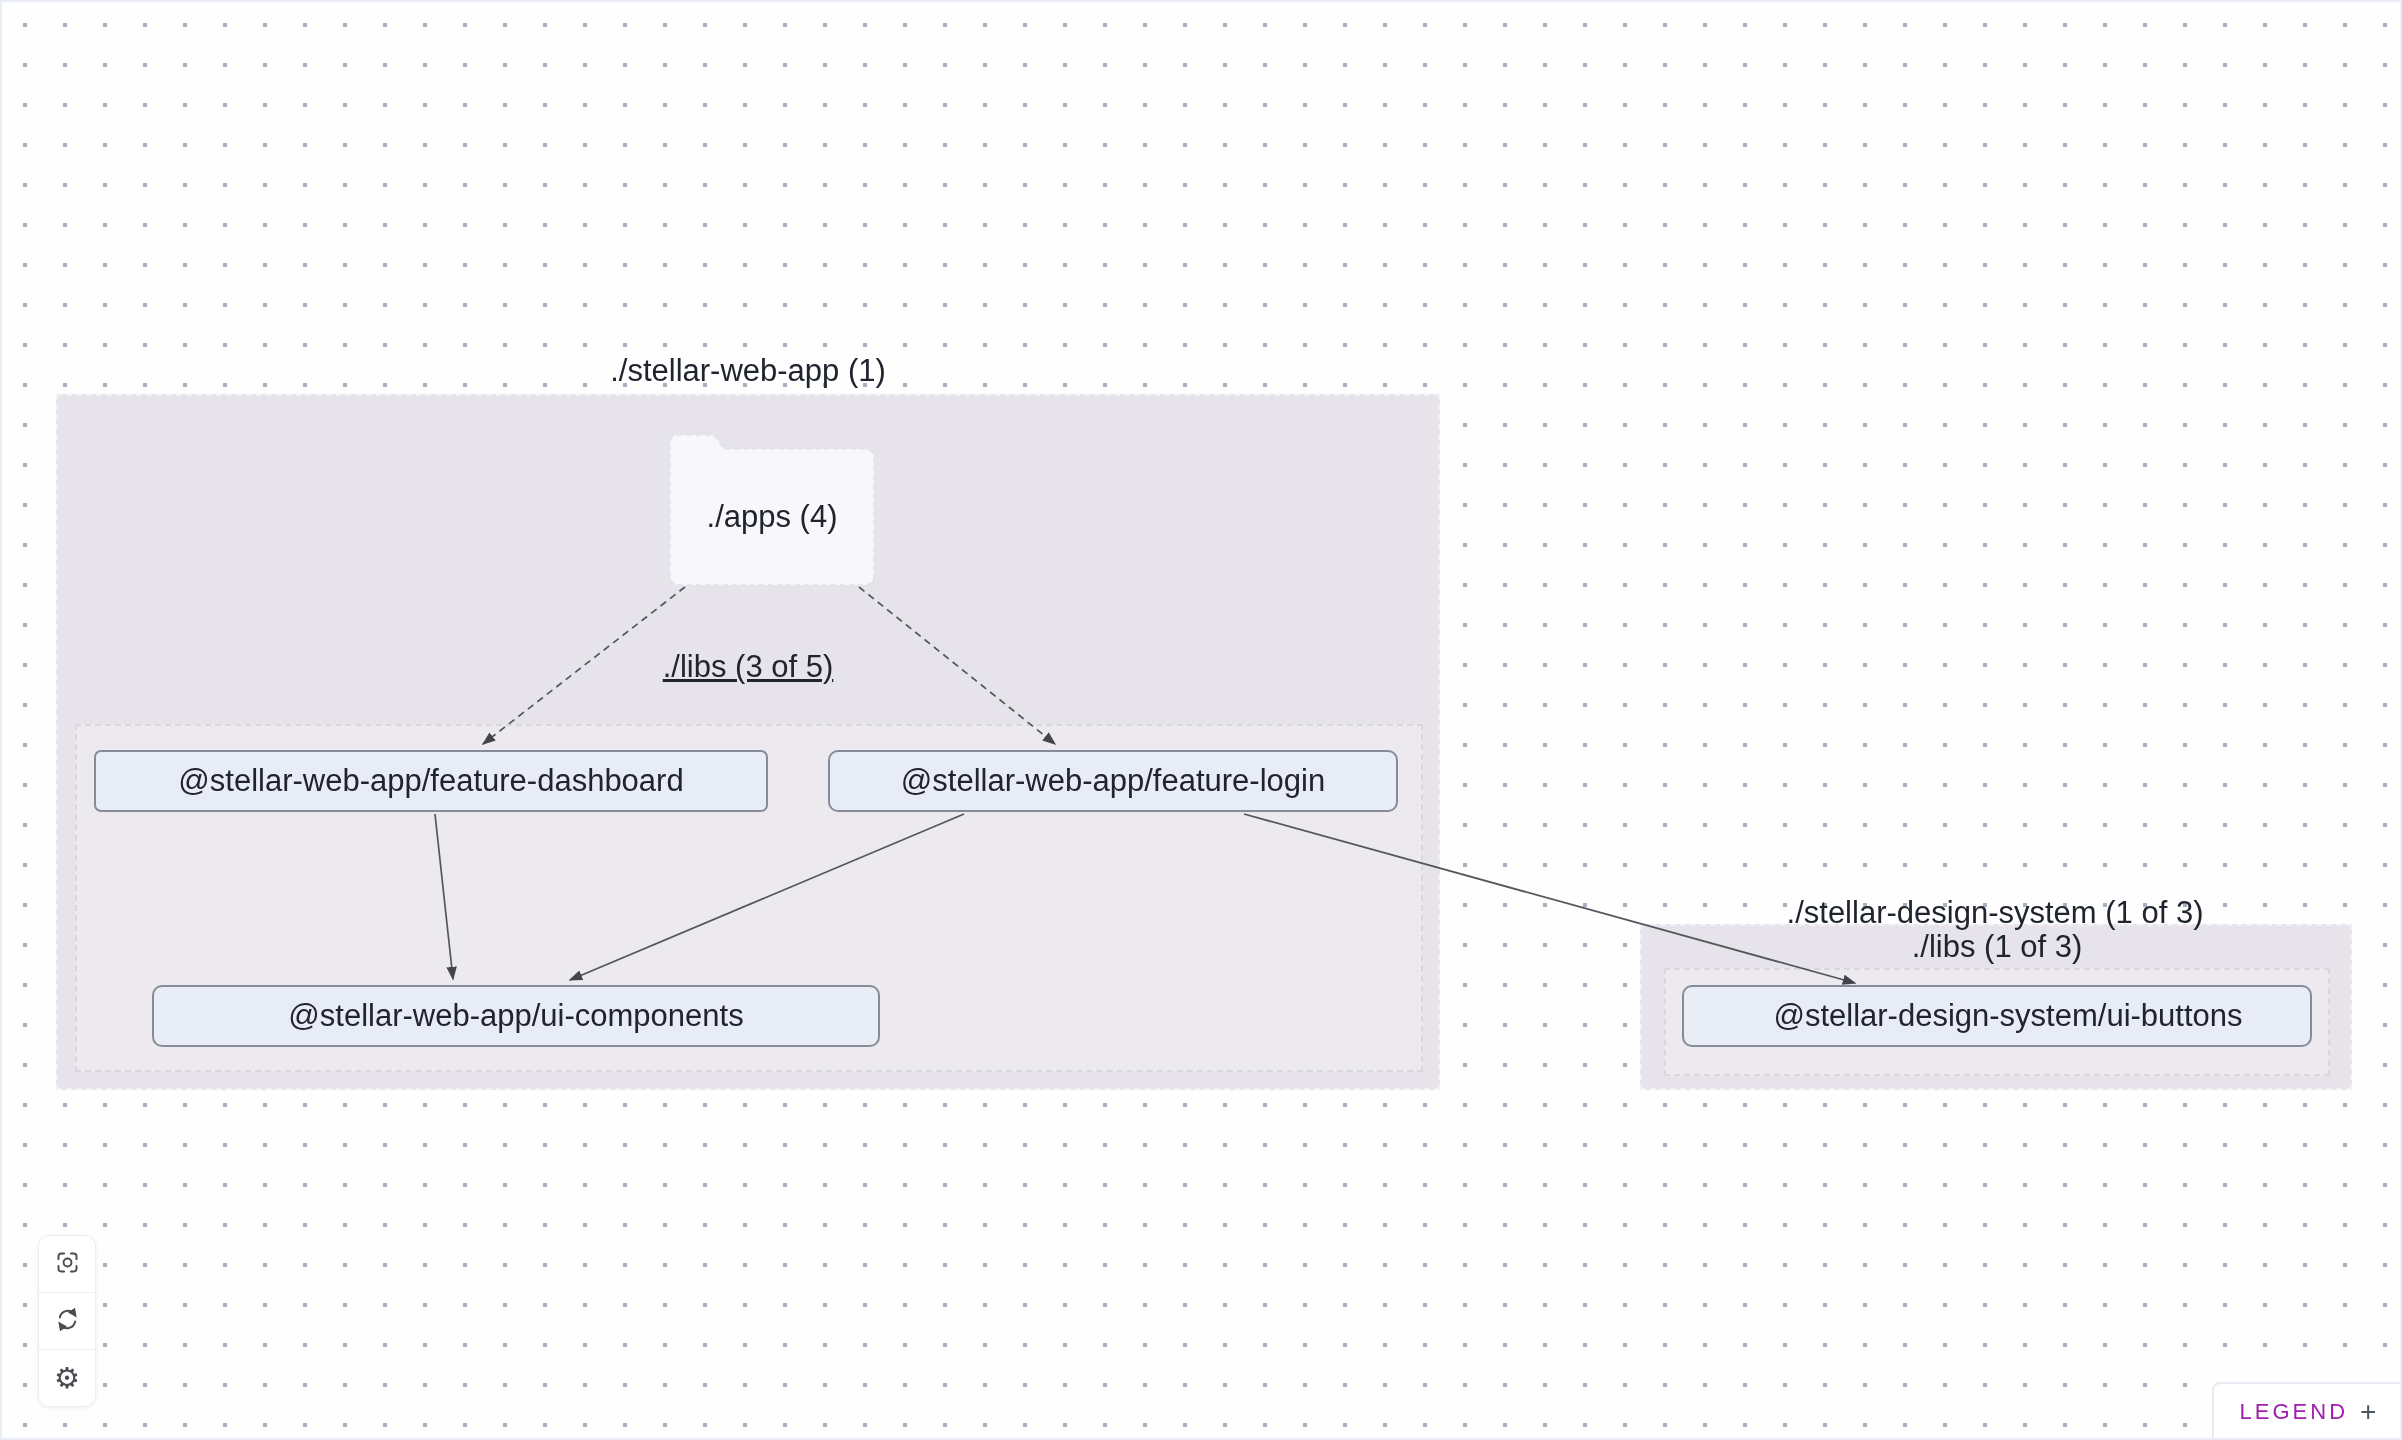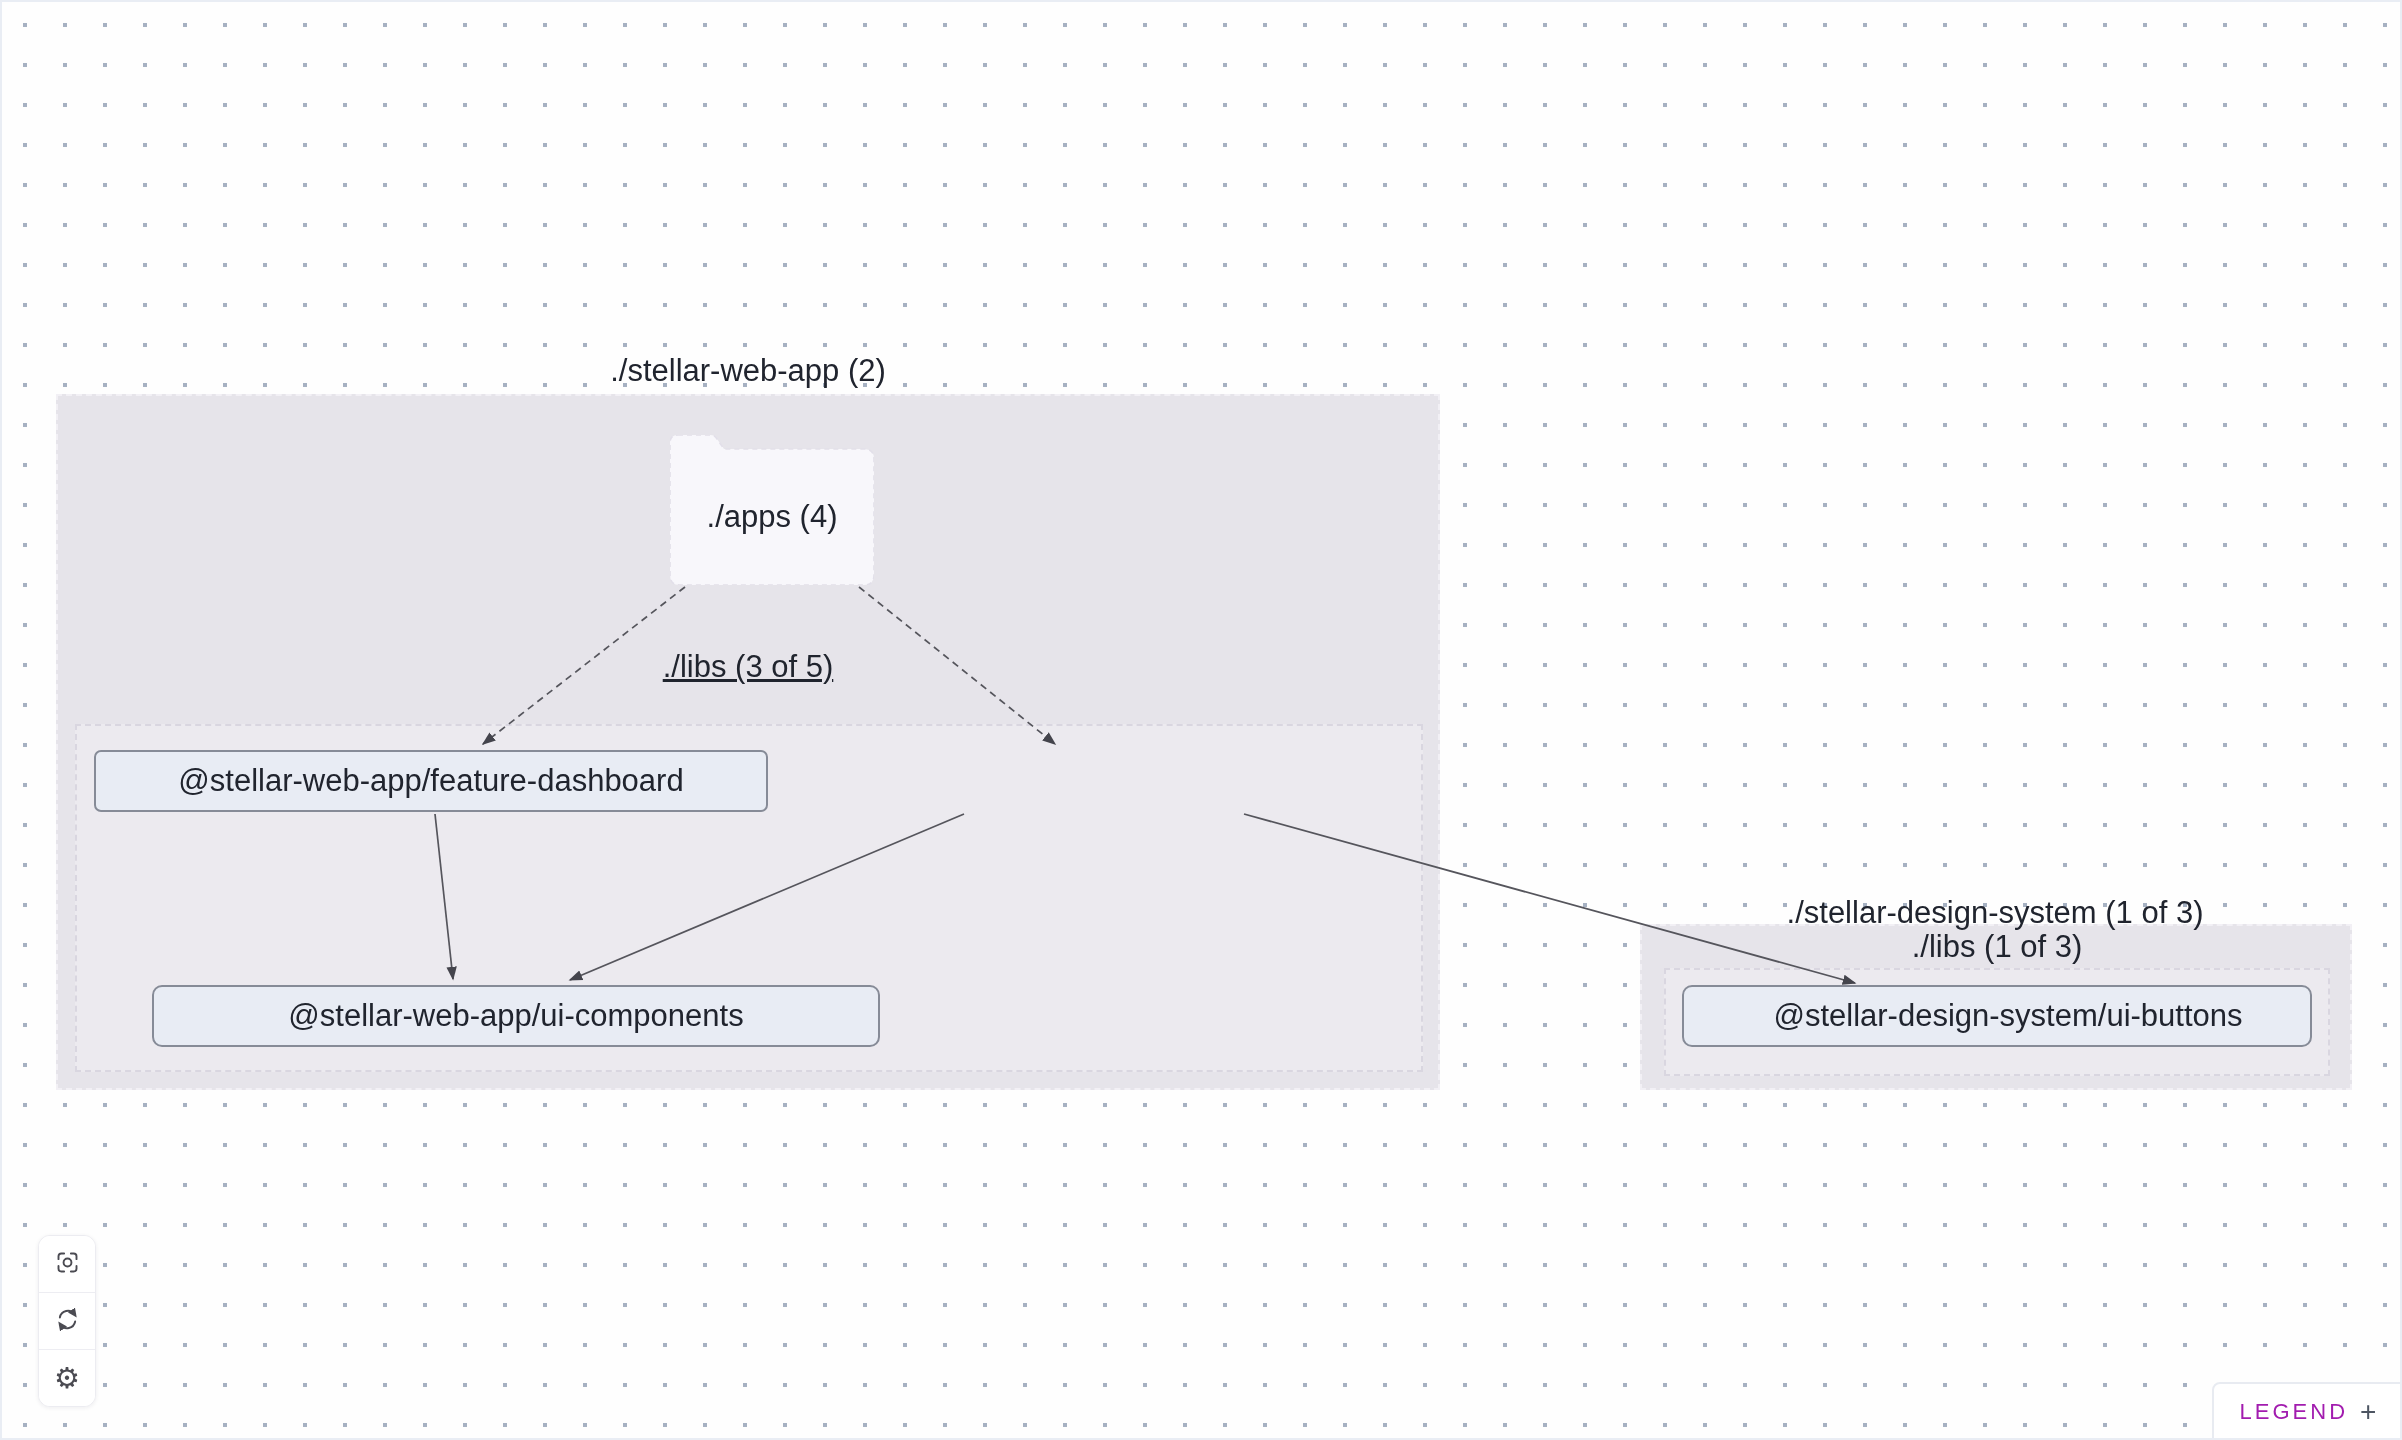--- a/index.html
+++ b/index.html
@@ -98,21 +98,21 @@
 </head>
 <body>
 
 <div class="canvas">
 
   <div class="group" id="group-webapp"></div>
   <div class="subgroup" id="subgroup-libs-wa"></div>
   <div class="group" id="group-ds"></div>
   <div class="subgroup" id="subgroup-libs-ds"></div>
 
-  <div class="graph-label" id="label-webapp">./stellar-web-app (2)</div>
+  <div class="graph-label" id="label-webapp">./stellar-web-app (1)</div>
   <div class="graph-label" id="label-libs-wa">./libs (3 of 5)</div>
   <div class="graph-label" id="label-ds">./stellar-design-system (1 of 3)</div>
   <div class="graph-label" id="label-libs-ds">./libs (1 of 3)</div>
 
   <svg class="edges" viewBox="0 0 2402 1440">
     <defs>
       <marker id="arrow" viewBox="0 0 10 8" refX="8" refY="4" markerWidth="9" markerHeight="8" orient="auto-start-reverse">
         <path d="M0,0.6 L9,4 L0,7.4 Z" fill="#44444c"></path>
       </marker>
     </defs>
@@ -124,20 +124,21 @@
   </svg>
 
   <div class="folder">
     <svg viewBox="0 0 204 150">
       <path d="M 8,0 H 40 Q 45,0 47,4 L 54,14 H 194 Q 204,14 204,24 V 140 Q 204,150 194,150 H 10 Q 0,150 0,140 V 8 Q 0,0 8,0 Z" fill="#f8f7fb" stroke="#e2dfe9" stroke-width="1.6" stroke-dasharray="5 4"></path>
     </svg>
     <div class="folder-label">./apps (4)</div>
   </div>
 
   <div class="node" id="node-feature-dashboard">@stellar-web-app/feature-dashboard</div>
+  <div class="node" id="node-feature-login">@stellar-web-app/feature-login</div>
   <div class="node" id="node-ui-components">@stellar-web-app/ui-components</div>
   <div class="node" id="node-ui-buttons">@stellar-design-system/ui-buttons</div>
 
   <div class="toolbar">
     <button class="toolbar-btn">
       <span>
         <svg viewBox="0 0 24 24" fill="none" stroke="#4b4b52" stroke-width="1.7" stroke-linecap="round">
           <path d="M9 4 H6.5 Q4 4 4 6.5 V9"></path>
           <path d="M15 4 h2.5 q2.5 0 2.5 2.5 V9"></path>
           <path d="M20 15 v2.5 q0 2.5 -2.5 2.5 H15"></path>

